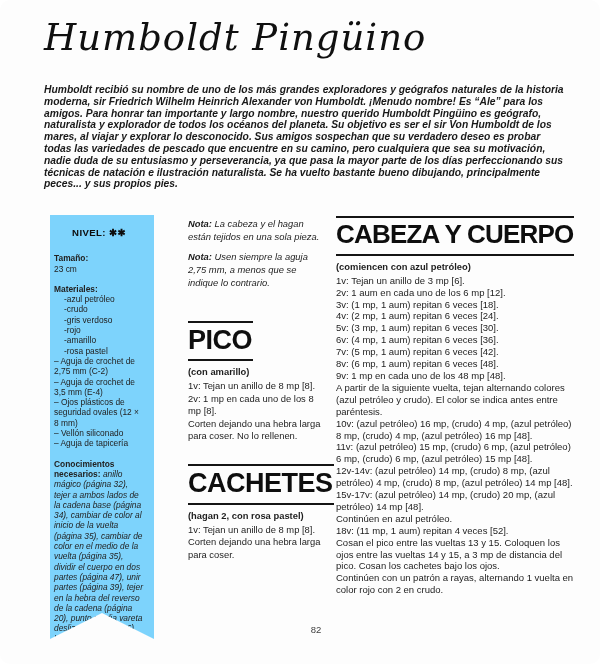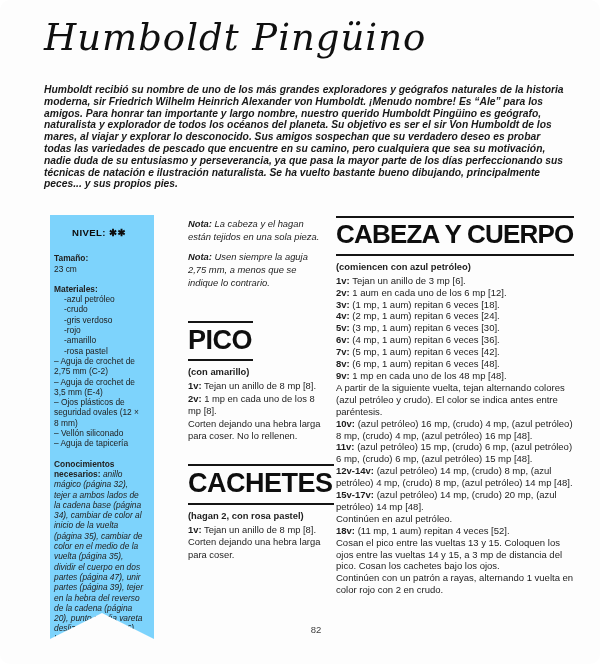--- a/index.html
+++ b/index.html
@@ -38,21 +38,21 @@
   .h2{
     display:table;margin:0 0 5px 0;padding:1px 1px 3px 0;
     border-top:2.5px solid #141414;border-bottom:2.5px solid #141414;
     font-weight:bold;font-size:27px;line-height:1.22;letter-spacing:-0.5px;color:#0e0e0e;
     white-space:nowrap;
   }
   .col-right .h2{ font-size:26px;letter-spacing:-0.8px;}
   .sub{ font-weight:bold;font-size:9.4px;line-height:12px;margin:2px 0 2px 0;}
   .lines div{ font-size:9.4px;line-height:12.5px;}
   .col-right .lines div{ font-size:9.5px;line-height:11.9px;}
-  .lines b{ font-weight:bold;}
+  .lines b{ font-weight:normal;}
   .sec-pico{ margin-top:31px;}
   .sec-cachetes{ margin-top:21px;}
   .pagenum{
     position:absolute;top:624px;left:0;width:632px;text-align:center;
     font-size:9.5px;color:#3e3e3e;
   }
 </style>
 </head>
 <body>
 

